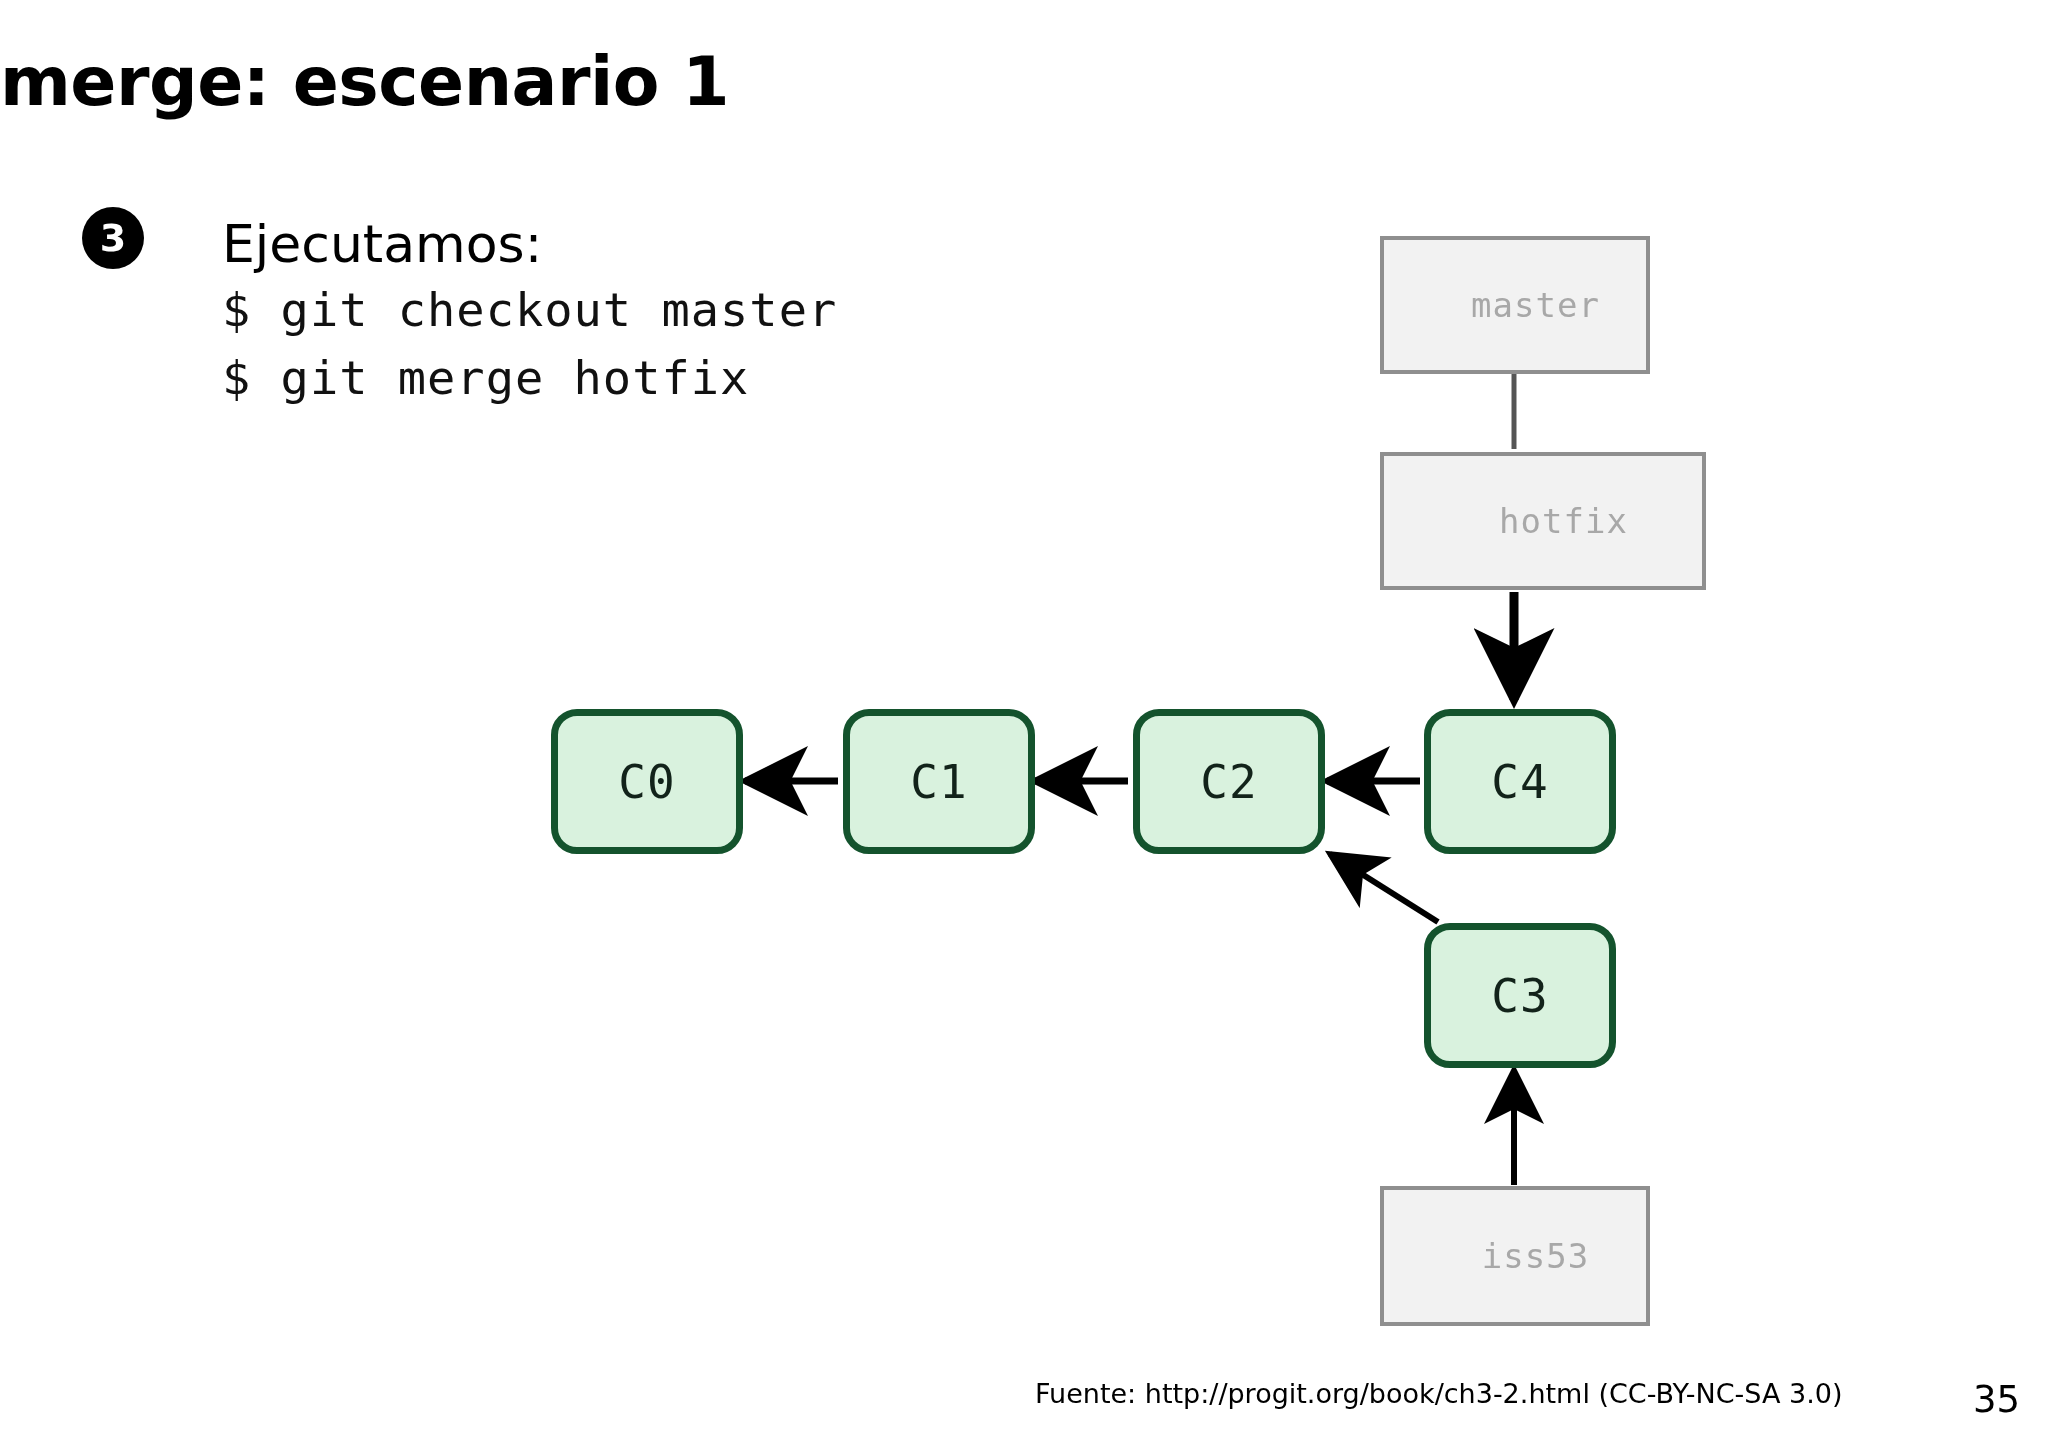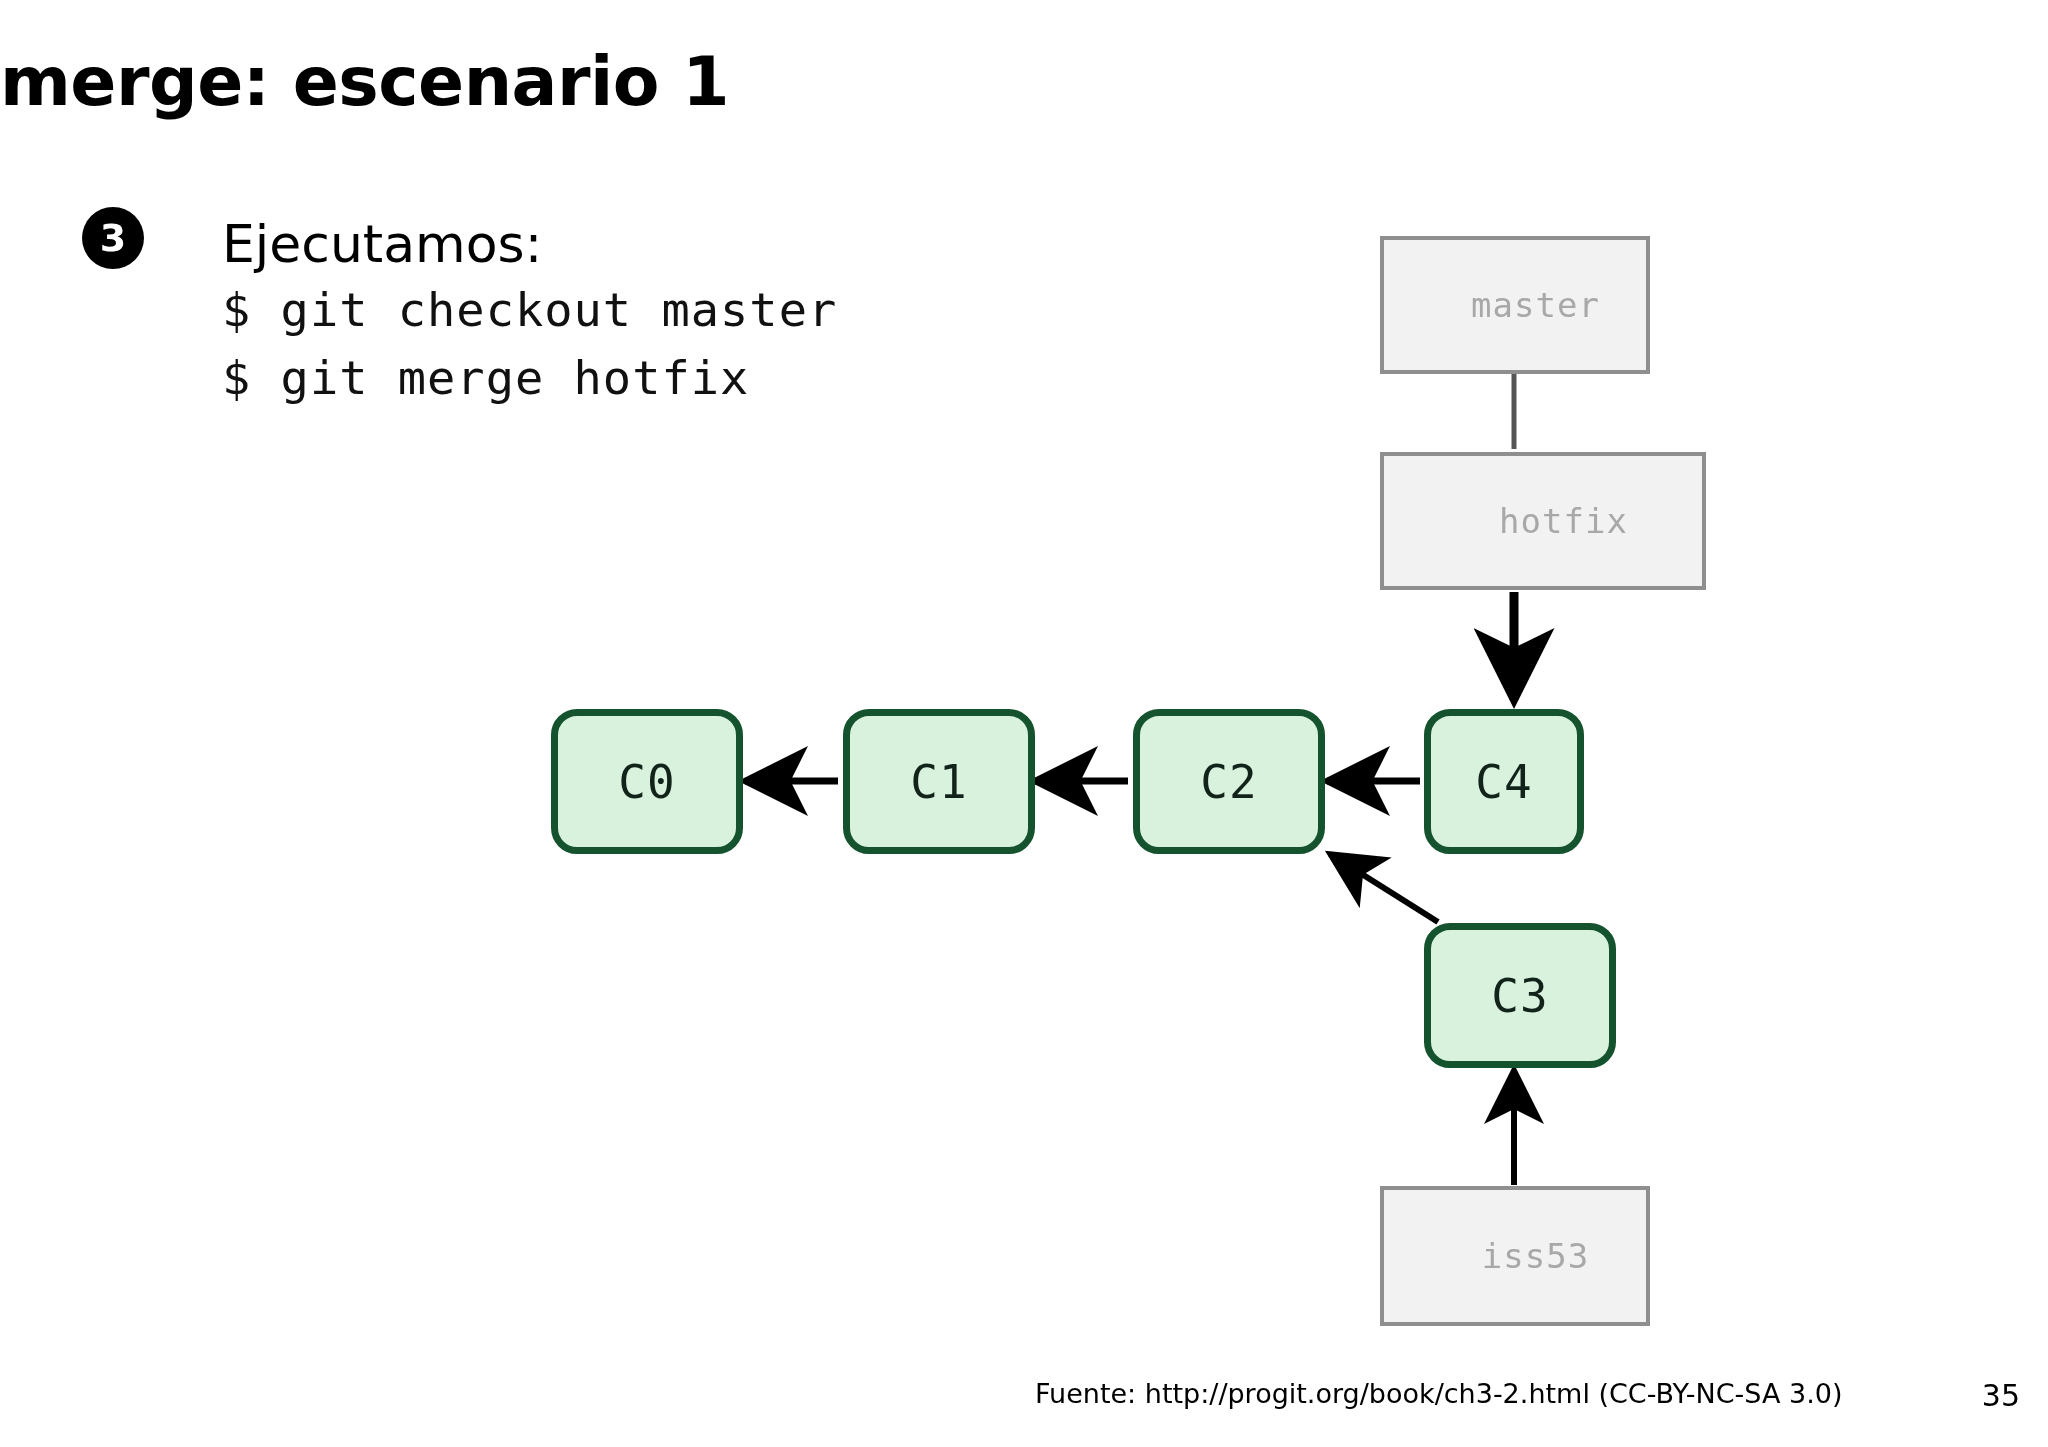--- a/index.html
+++ b/index.html
@@ -123,21 +123,21 @@
     font-family: "DejaVu Sans", sans-serif;
     font-size: 27px;
     color: #000000;
     white-space: nowrap;
   }
   #page-number {
     position: absolute;
     right: 28px;
     top: 1378px;
     font-family: "DejaVu Sans", sans-serif;
-    font-size: 30px;
+    font-size: 37px;
     color: #000000;
   }
 </style>
 </head>
 <body>
 
 <div id="slide-title">merge: escenario 1</div>
 
 <div id="step-badge">3</div>
 
@@ -191,21 +191,21 @@
   </div>
 
   <div class="commit-node" style="left:843px; top:709px; width:192px; height:145px;">
     <span>C1</span>
   </div>
 
   <div class="commit-node" style="left:1133px; top:709px; width:192px; height:145px;">
     <span>C2</span>
   </div>
 
-  <div class="commit-node" style="left:1424px; top:709px; width:160px; height:145px;">
+  <div class="commit-node" style="left:1424px; top:709px; width:192px; height:145px;">
     <span>C4</span>
   </div>
 
   <div class="commit-node" style="left:1424px; top:923px; width:192px; height:145px;">
     <span>C3</span>
   </div>
 
 </div>
 
 <div id="footer-source">Fuente: http://progit.org/book/ch3-2.html  (CC-BY-NC-SA 3.0)</div>

